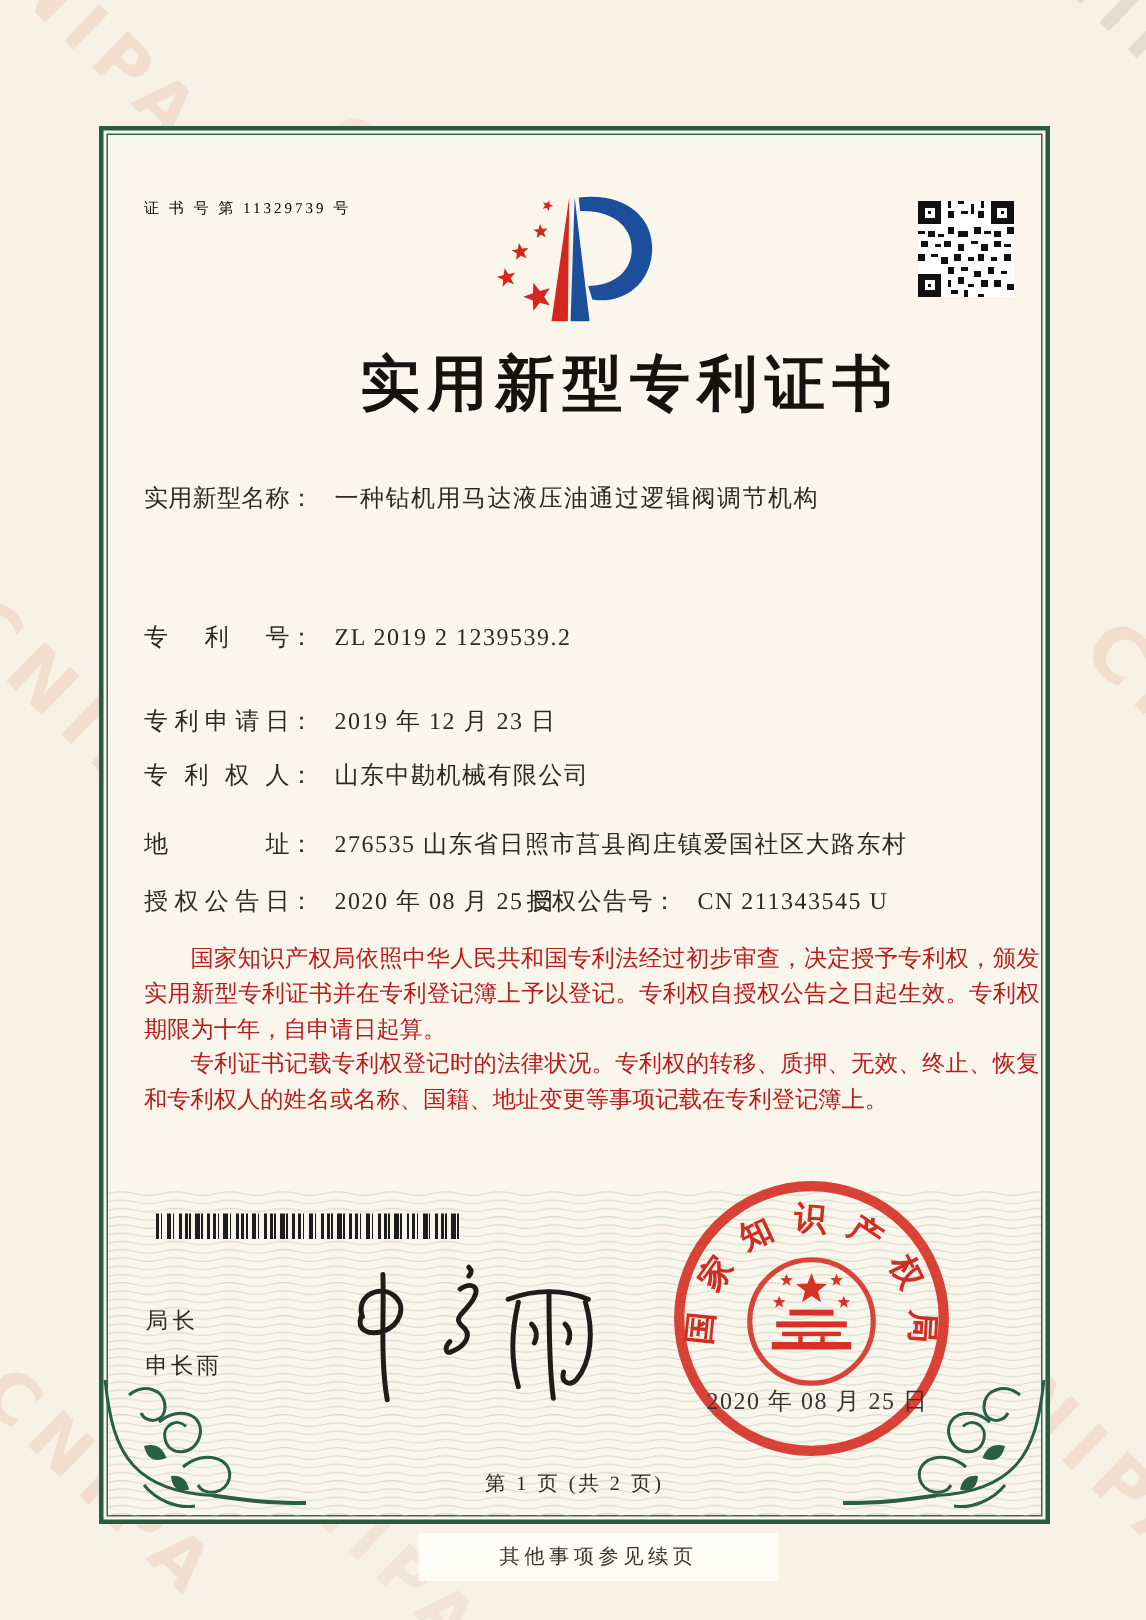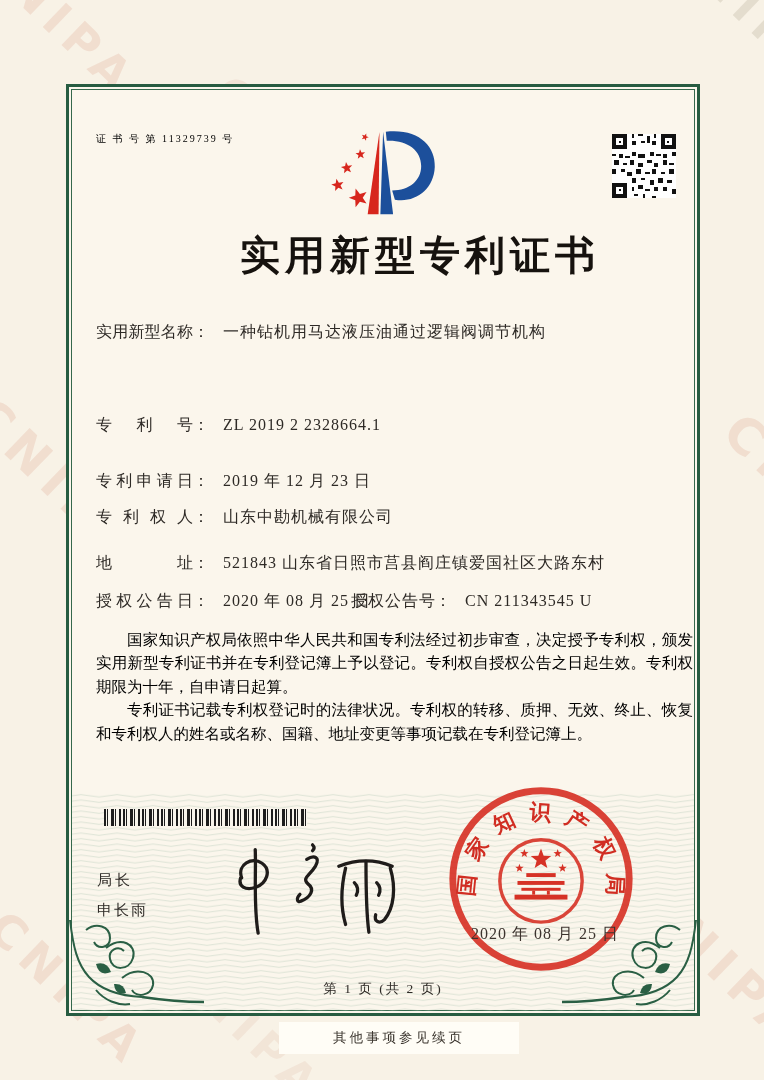--- a/index.html
+++ b/index.html
@@ -20,21 +20,21 @@
   .title{position:absolute;left:66px;top:228px;width:708px;text-align:center;font-size:40px;font-weight:bold;
          letter-spacing:5px;color:#16120e;z-index:3;}
   
   .frow{position:absolute;left:96px;font-size:16px;color:#2e2a26;white-space:nowrap;z-index:3;}
   .flabel{display:inline-block;width:97px;text-align:justify;text-align-last:justify;letter-spacing:0;}
   .fcolon{display:inline-block;}
   .fvalue{margin-left:14px;letter-spacing:1px;}
   .flabel2{display:inline-block;width:84px;text-align:justify;text-align-last:justify;padding-left:13px;}
   
   .paras{position:absolute;left:96px;top:628px;width:597px;font-size:15.5px;line-height:23.4px;
-         color:#000000;text-align:justify;z-index:3;}
+         color:#b91c1c;text-align:justify;z-index:3;}
   .paras p{margin:0;text-indent:2em;}
   
   .barcode{position:absolute;left:104px;top:809px;width:203px;height:17px;z-index:3;
     background:repeating-linear-gradient(90deg,#1d1d1d 0 2px,#f8f5ec 2px 3px,#1d1d1d 3px 4px,
       #f8f5ec 4px 7px,#1d1d1d 7px 10px,#f8f5ec 10px 11px,#1d1d1d 11px 12px,#f8f5ec 12px 15px,
       #1d1d1d 15px 17px,#f8f5ec 17px 19px);}
   
   .sig-title{position:absolute;left:97px;top:871px;font-size:15px;letter-spacing:3px;color:#2e2a26;z-index:3;}
   .sig-name{position:absolute;left:97px;top:901px;font-size:15px;letter-spacing:2px;color:#2e2a26;z-index:3;}
   .sig-script{position:absolute;left:212px;top:838px;z-index:3;}
@@ -114,30 +114,30 @@
                M10,27h2v1h-2z M14,27h1v2h-1z M18,28h2v1h-2z"></path>
     </g>
   </svg>
 
   <div class="title">实用新型专利证书</div>
 
   <div class="frow" style="top:322px;">
     <span class="flabel">实用新型名称</span><span class="fcolon">：</span><span class="fvalue">一种钻机用马达液压油通过逻辑阀调节机构</span>
   </div>
   <div class="frow" style="top:415px;">
-    <span class="flabel">专利号</span><span class="fcolon">：</span><span class="fvalue">ZL 2019 2 2328664.1</span>
+    <span class="flabel">专利号</span><span class="fcolon">：</span><span class="fvalue">ZL 2019 2 1239539.2</span>
   </div>
   <div class="frow" style="top:471px;">
     <span class="flabel">专利申请日</span><span class="fcolon">：</span><span class="fvalue">2019 年 12 月 23 日</span>
   </div>
   <div class="frow" style="top:507px;">
     <span class="flabel">专利权人</span><span class="fcolon">：</span><span class="fvalue">山东中勘机械有限公司</span>
   </div>
   <div class="frow" style="top:553px;">
-    <span class="flabel">地址</span><span class="fcolon">：</span><span class="fvalue">521843 山东省日照市莒县阎庄镇爱国社区大路东村</span>
+    <span class="flabel">地址</span><span class="fcolon">：</span><span class="fvalue">276535 山东省日照市莒县阎庄镇爱国社区大路东村</span>
   </div>
   <div class="frow" style="top:591px;">
     <span class="flabel">授权公告日</span><span class="fcolon">：</span><span class="fvalue">2020 年 08 月 25 日</span>
     <span style="position:absolute;left:242px;top:0;">
       <span class="flabel2">授权公告号</span><span class="fcolon">：</span><span class="fvalue">CN 211343545 U</span>
     </span>
   </div>
 
   <div class="paras">
     <p>国家知识产权局依照中华人民共和国专利法经过初步审查，决定授予专利权，颁发实用新型专利证书并在专利登记簿上予以登记。专利权自授权公告之日起生效。专利权期限为十年，自申请日起算。</p>

